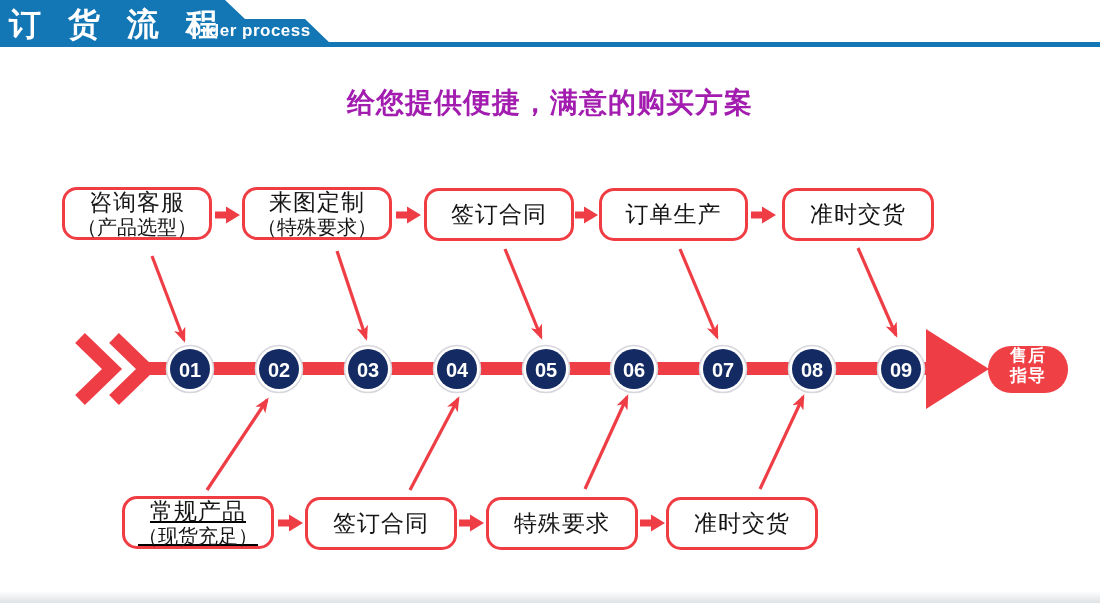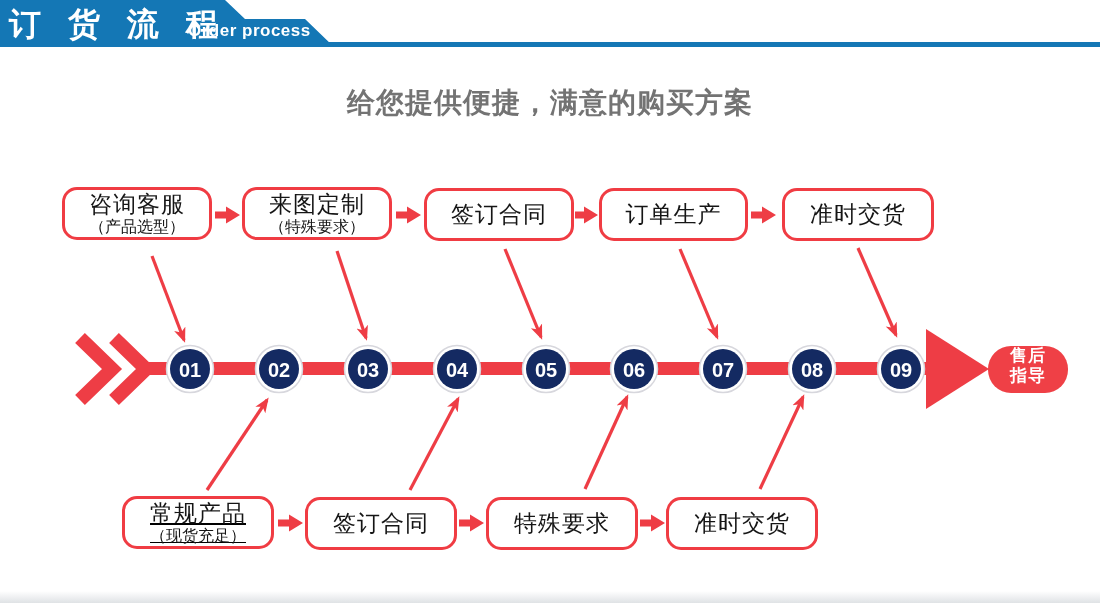--- a/index.html
+++ b/index.html
@@ -17,30 +17,30 @@
     position:absolute;left:9px;top:3px;color:#ffffff;font-size:32px;font-weight:bold;
     letter-spacing:9px;white-space:nowrap;
   }
   .header-en{
     position:absolute;left:188px;top:21px;color:#ffffff;font-size:17px;font-weight:bold;
     white-space:nowrap;letter-spacing:.5px;
   }
   
   .main-title{
     position:absolute;left:0;top:84px;width:1100px;text-align:center;
-    font-size:28px;font-weight:bold;color:#737373;letter-spacing:1px;
+    font-size:28px;font-weight:bold;color:#a21caf;letter-spacing:1px;
   }
   
   .fbox{
     position:absolute;height:53px;background:#fff;border:3px solid #f03c43;border-radius:15px;
     display:flex;flex-direction:column;align-items:center;justify-content:center;
     box-sizing:border-box;line-height:1;
   }
   .fbox-label{font-size:23px;color:#151515;font-weight:500;letter-spacing:1px;white-space:nowrap;}
-  .fbox-sub{font-size:16px;color:#151515;margin-top:3px;white-space:nowrap;text-align:right;}
+  .fbox-sub{font-size:20px;color:#151515;margin-top:3px;white-space:nowrap;text-align:right;}
   .fbox-sub:empty{display:none;}
   
   .end-badge{
     position:absolute;left:988px;top:346px;width:80px;height:47px;background:#ef4046;
     border-radius:23px;color:#fff;font-size:17px;font-weight:bold;text-align:center;
     display:flex;flex-direction:column;justify-content:flex-start;line-height:20px;letter-spacing:1px;
   }
   
   .overlay{position:absolute;left:0;top:0;width:1100px;height:603px;}
   .circle-num{font-size:20px;font-weight:bold;fill:#ffffff;}

